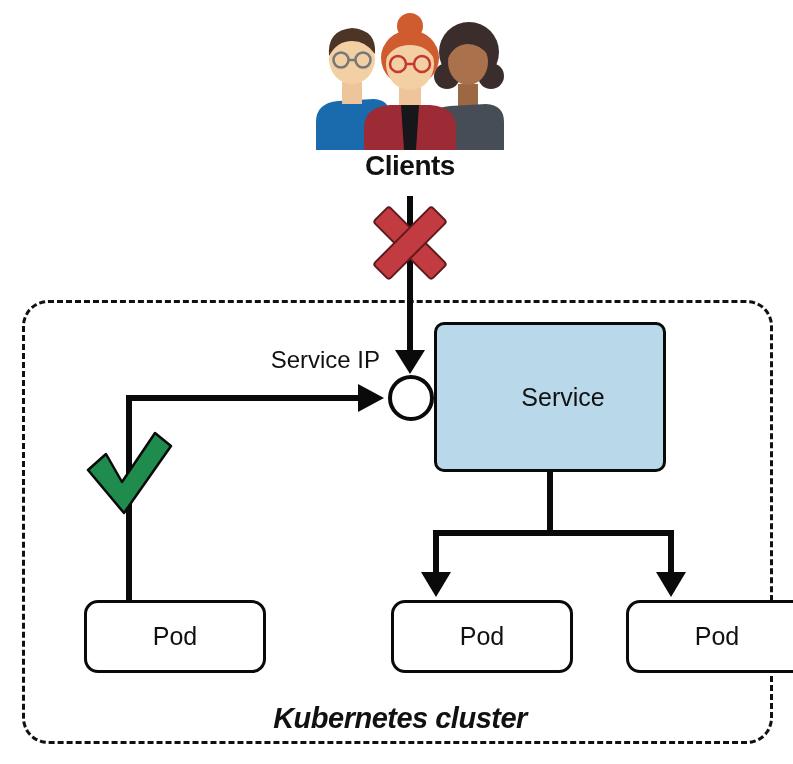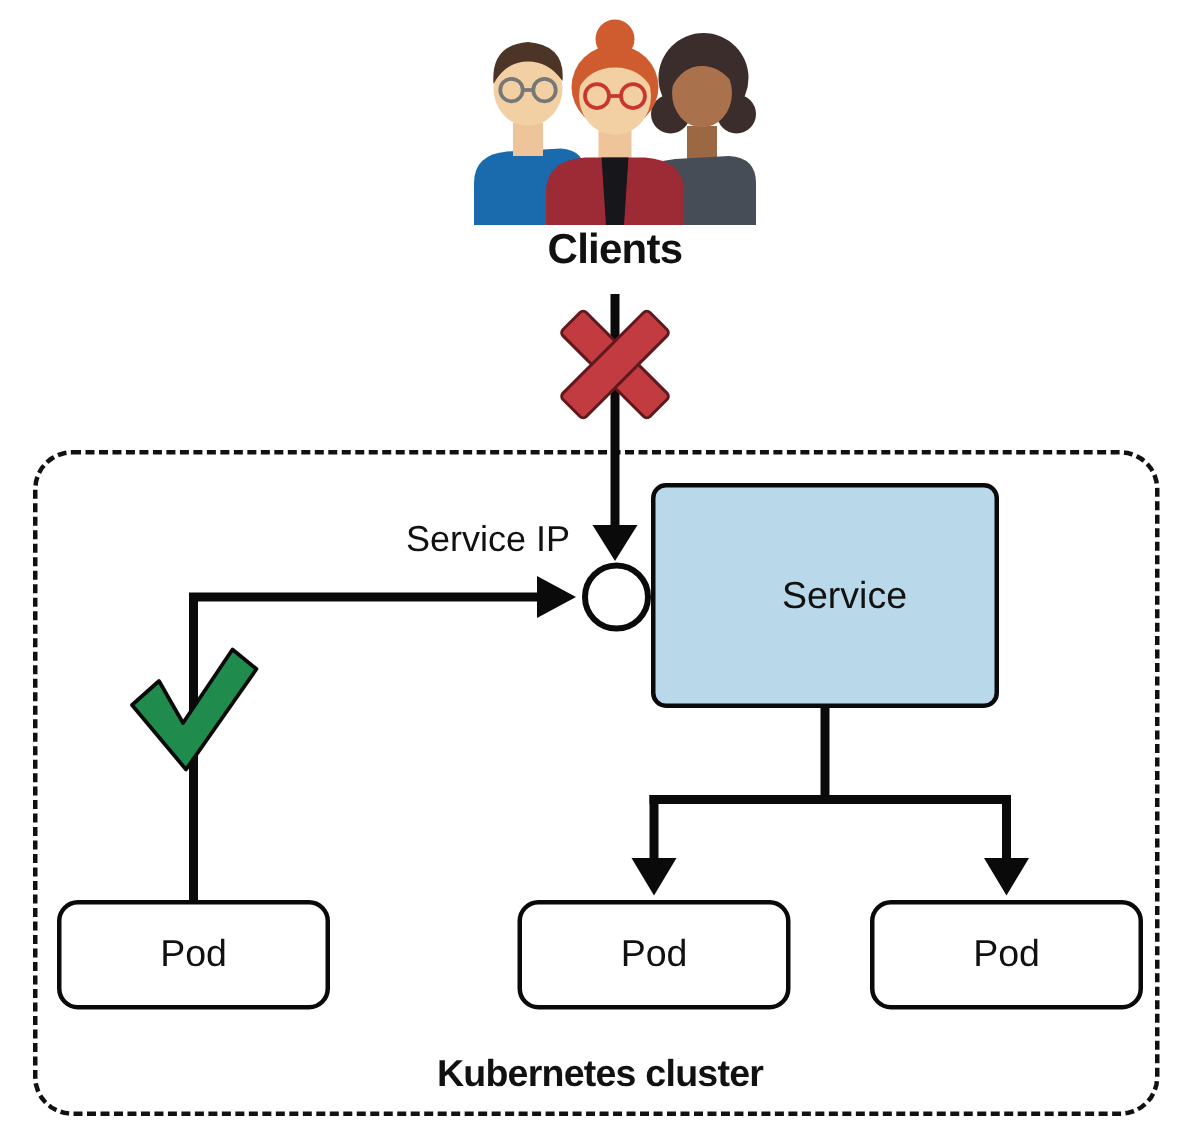--- a/index.html
+++ b/index.html
@@ -81,33 +81,35 @@
   .pod{
     position:absolute;
     top:600px;
     width:182px;height:73px;
     background:#fff;
     border:3px solid var(--line-color);
     border-radius:14px;
     display:flex;align-items:center;justify-content:center;
     font-size:25px;
     z-index:2;
+    margin-left:46px;
   }
   .pod-left{left:38px;}
   .pod-middle{left:345px;}
   .pod-right{left:580px;}
   .cluster-label{
     position:absolute;
     left:150px;top:702px;
     width:500px;
     text-align:center;
-    font-size:25px;
+    font-size:29px;
     font-weight:700;
     letter-spacing:-0.5px;
     z-index:2;
+    font-style:italic;
   }
 </style>
 </head>
 <body>
 
 <div class="canvas">
 
   <div class="cluster-box"></div>
 
   <div class="clients-label">Clients</div>

